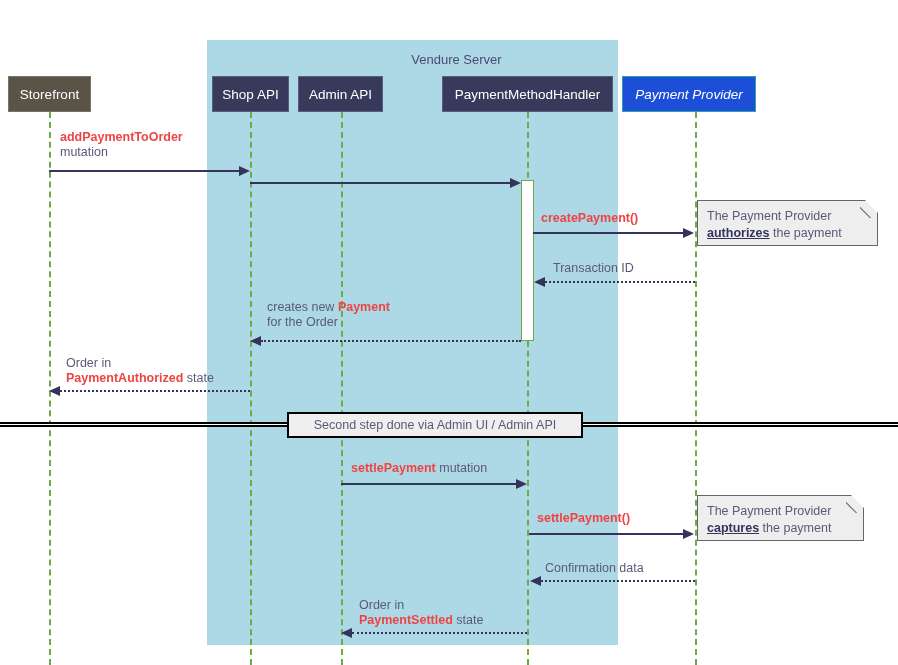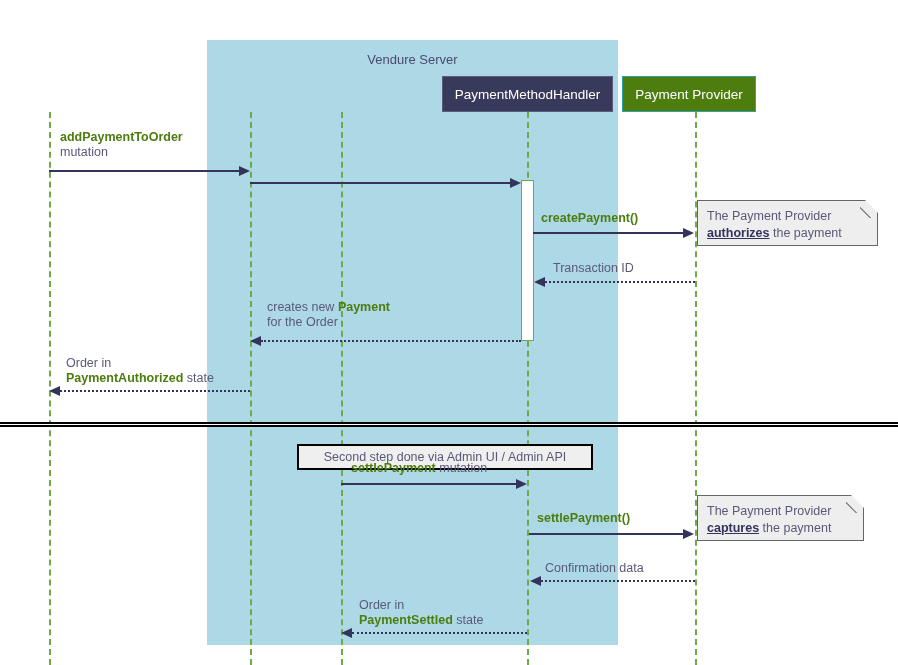--- a/index.html
+++ b/index.html
@@ -50,21 +50,21 @@
     display: flex;
     align-items: center;
     justify-content: center;
     color: #ffffff;
     font-size: 13.5px;
     border: 1px solid #4d4d4d;
     white-space: nowrap;
   }
   .p-storefront { background: #595348; border-color: #7a7468; }
   .p-api       { background: #383A5C; border-color: #5a5c7e; }
-  .p-provider  { background: #4d7c0f; border-color: #2AA3A8; }
+  .p-provider  { background: #1d4ed8; border-color: #2AA3A8; font-style: italic; }
 
   
   .lifeline {
     position: absolute;
     width: 0;
     border-left: 2px dashed #6eaa46;
   }
 
   
   .activation {
@@ -100,21 +100,21 @@
   }
 
   
   .msg-label {
     position: absolute;
     font-size: 12.5px;
     color: #5a5a78;
     line-height: 15px;
     white-space: nowrap;
   }
-  .msg-label b { color: #4d7c0f; font-weight: bold; margin-top: 32px; }
+  .msg-label b { color: #ef4444; font-weight: bold; margin-top: 32px; }
 
   
   .note {
     position: absolute;
     box-sizing: border-box;
     background: #eeeeee;
     border: 1px solid #666666;
     font-size: 12.5px;
     color: #5a5a78;
     line-height: 17px;
@@ -175,30 +175,33 @@
     white-space: nowrap;
   }
 </style>
 </head>
 <body>
 
 <div id="diagram">
 
 
   <div class="group-box" style="left:207px; top:40px; width:411px; height:605px;"></div>
-  <div class="group-label" style="left:207px; top:52px; width:411px;">Vendure Server</div>
+  <div class="group-label" style="left:207px; top:52px; width:411px;padding-left:44px;">Vendure Server</div>
 
   <div class="lifeline" style="left:49px; top:112px; height:553px;"></div>
   <div class="lifeline" style="left:250px; top:112px; height:553px;"></div>
   <div class="lifeline" style="left:341px; top:112px; height:553px;"></div>
   <div class="lifeline" style="left:527px; top:112px; height:553px;"></div>
   <div class="lifeline" style="left:695px; top:112px; height:553px;"></div>
 
-
-
+  <div class="participant p-storefront" style="left:8px; top:76px; width:83px; height:36px;">Storefront</div>
+
+  <div class="participant p-api" style="left:212px; top:76px; width:77px; height:36px;">Shop API</div>
+
+  <div class="participant p-api" style="left:298px; top:76px; width:85px; height:36px;">Admin API</div>
 
   <div class="participant p-api" style="left:442px; top:76px; width:171px; height:36px;">PaymentMethodHandler</div>
 
   <div class="participant p-provider" style="left:622px; top:76px; width:134px; height:36px;">Payment Provider</div>
 
   <div class="activation" style="left:521px; top:180px; width:13px; height:161px;"></div>
 
   <div class="msg-label" style="left:60px; top:130px;">
     <b>addPaymentToOrder</b><br>
     <span>mutation</span>
@@ -229,21 +232,21 @@
   <div class="arrow-head left" style="left:250px; top:336px;"></div>
 
   <div class="msg-label" style="left:66px; top:356px;">
     <span>Order in</span><br>
     <b>PaymentAuthorized</b><span> state</span>
   </div>
   <div class="arrow-line dotted" style="left:60px; top:390px; width:190px;"></div>
   <div class="arrow-head left" style="left:49px; top:386px;"></div>
 
   <div class="divider-line" style="top:422px;"></div>
-  <div class="divider-box" style="left:297px; top:412px; width:296px; height:26px;margin-top:32px;">Second step done via Admin UI / Admin API</div>
+  <div class="divider-box" style="left:287px; top:412px; width:296px; height:26px;">Second step done via Admin UI / Admin API</div>
 
   <div class="msg-label" style="left:351px; top:461px;">
     <b>settlePayment</b><span> mutation</span>
   </div>
   <div class="arrow-line" style="left:341px; top:483px; width:175px;"></div>
   <div class="arrow-head right" style="left:516px; top:479px;"></div>
 
   <div class="msg-label" style="left:537px; top:511px;">
     <b>settlePayment()</b>
   </div>

